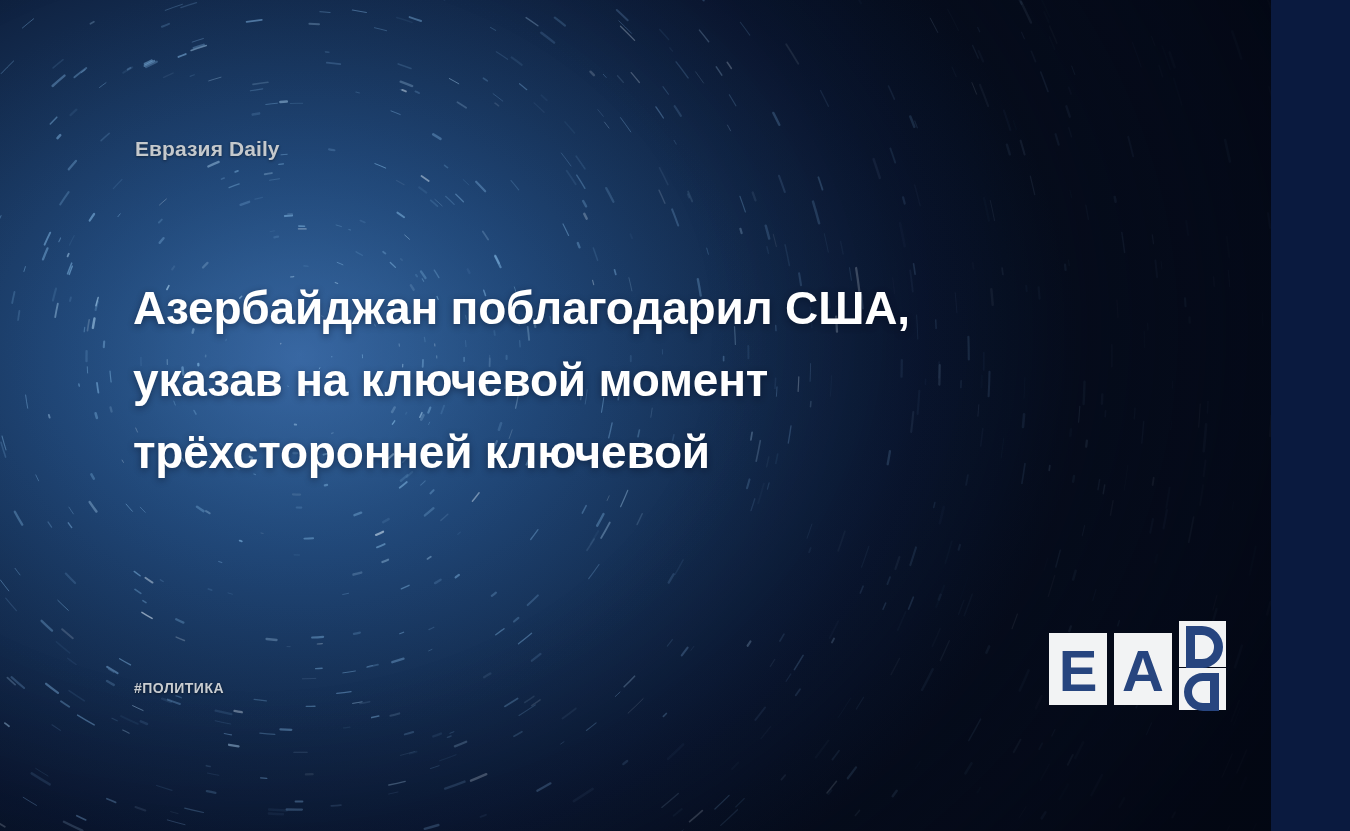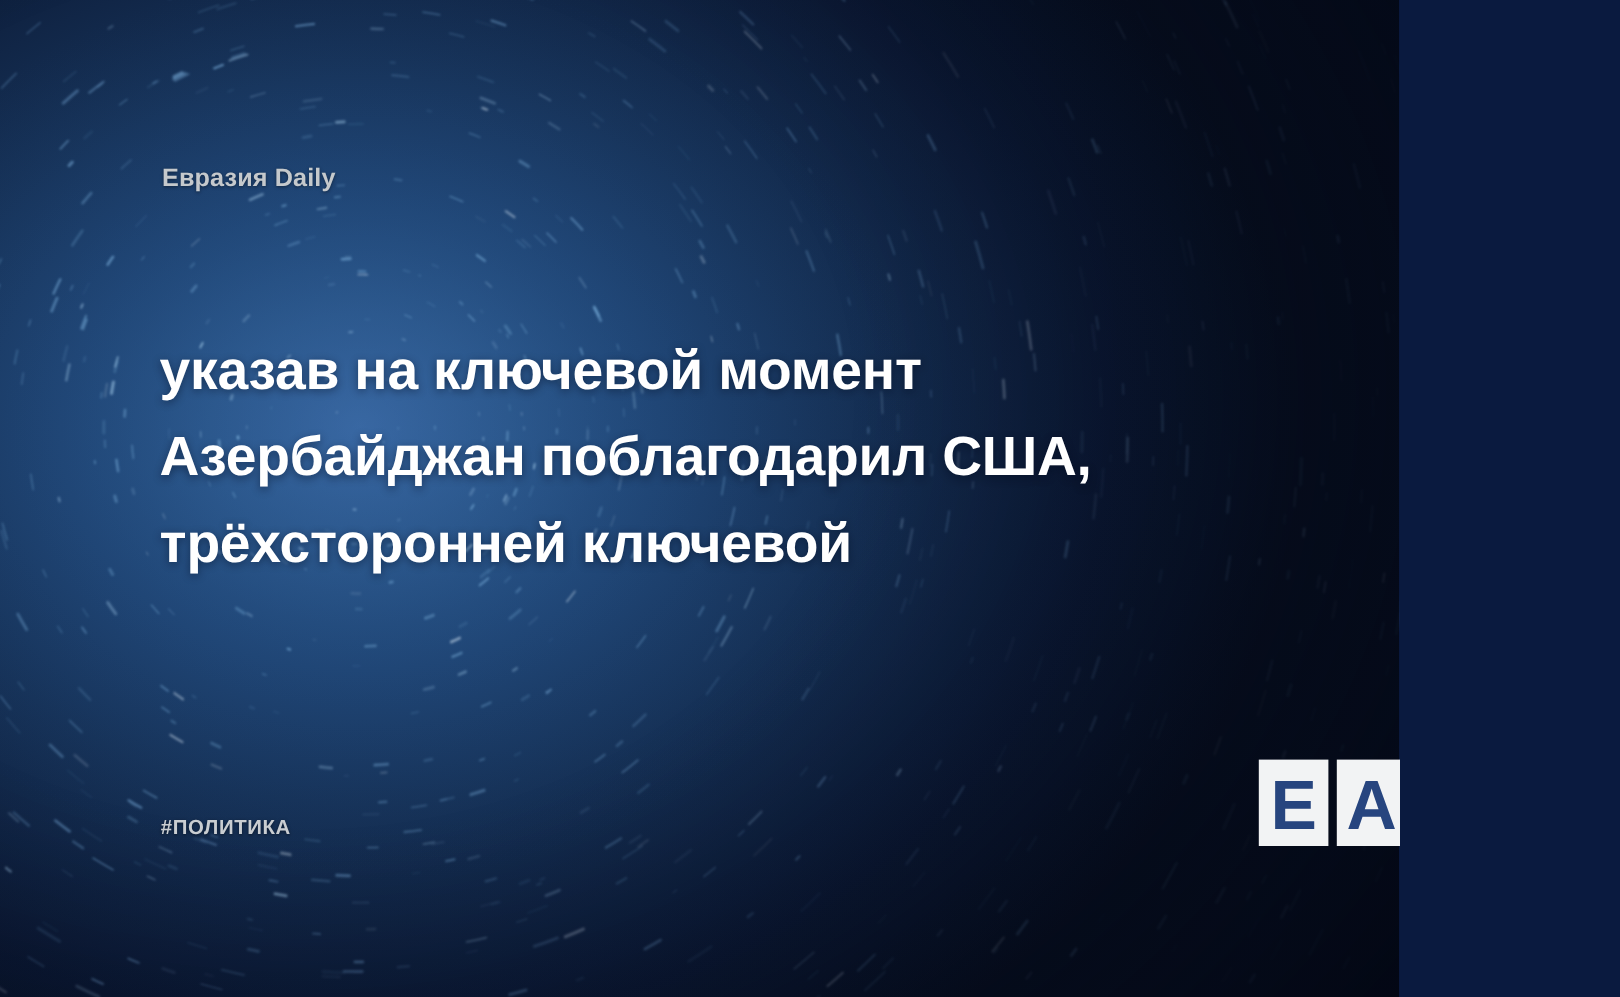--- a/index.html
+++ b/index.html
@@ -7,21 +7,21 @@
 
   html, body {
     width:1350px; height:831px;
     background:#0a1a3f;
     font-family:"Liberation Sans", sans-serif;
     overflow:hidden;
   }
 
   #card {
     position:relative;
-    width:1166px; height:831px;
+    width:1271px; height:831px;
     overflow:hidden;
     background:#0b1d45;
   }
 
   
   #bg-layer {
     position:absolute; inset:0;
     overflow:hidden;
   }
   #bg-base {
@@ -81,21 +81,21 @@
     color:#ffffff;
     letter-spacing:-0.2px;
     text-shadow:0 2px 7px rgba(3,10,28,0.45);
     white-space:nowrap;
   }
 
   
   #hashtag {
     position:absolute;
     left:134px; top:680px;
-    font-size:17px;
+    font-size:14px;
     font-weight:bold;
     letter-spacing:0.5px;
     color:#c9cdd1;
     text-shadow:0 1px 3px rgba(0,0,0,0.5);
     white-space:nowrap;
   }
 
   
   #logo-mark {
     position:absolute;
@@ -1138,22 +1138,22 @@
           <path d="M1291.0 836.6 A1100.5 1100.5 0 0 1 1284.5 849.9" stroke="#6f9ccb" stroke-width="1.93" stroke-linecap="round" fill="none" opacity="0.032"></path>
         </g>
     </svg>
 
     <div id="bg-vignette"></div>
   </div>
 
   <div id="brand">Евразия Daily</div>
 
   <div id="headline">
+    <span class="hl-line">Азербайджан поблагодарил США,</span>
     <span class="hl-line">указав на ключевой момент</span>
-    <span class="hl-line">Азербайджан поблагодарил США,</span>
     <span class="hl-line">трёхсторонней ключевой</span>
   </div>
 
   <div id="hashtag">#ПОЛИТИКА</div>
 
   <div id="logo-mark">
     <svg width="185" height="92" viewBox="0 0 185 92" aria-hidden="true">
 
       <rect x="4" y="13" width="58" height="72" fill="#f2f3f4"></rect>
       <text x="33" y="71" text-anchor="middle" font-family="Liberation Sans, sans-serif" font-size="58" font-weight="bold" fill="#27457f">E</text>

